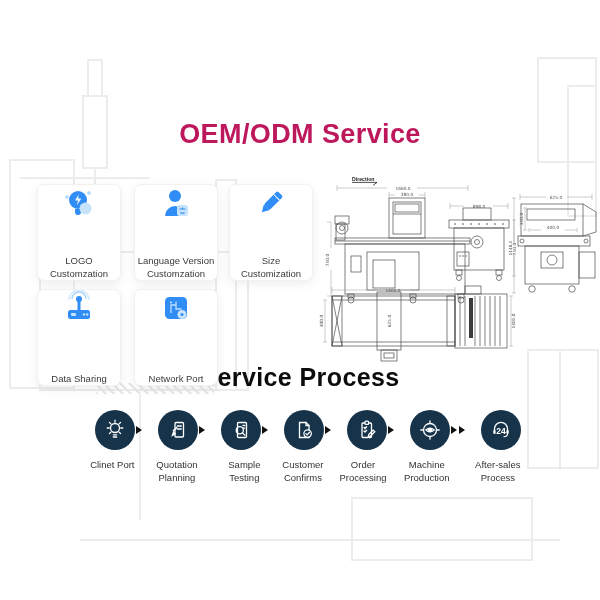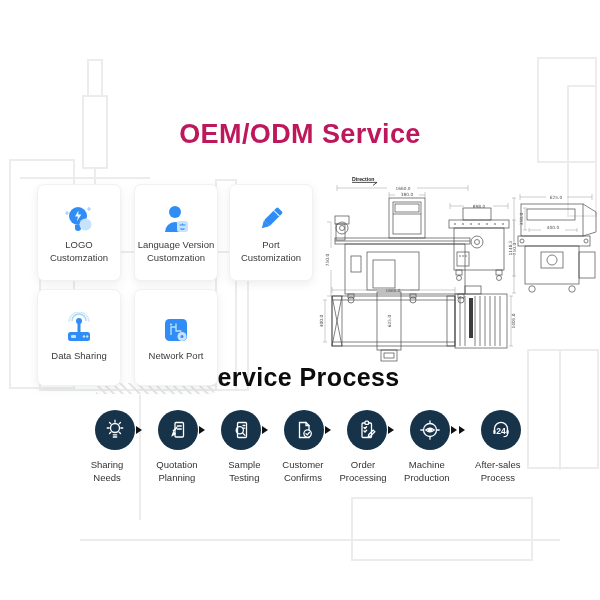--- a/index.html
+++ b/index.html
@@ -12,21 +12,21 @@
   .hatch-strip{position:absolute;left:96px;top:383px;width:118px;height:11px;z-index:1;
     background:repeating-linear-gradient(45deg,#e7e7e7 0 2px,transparent 2px 6px);}
 
   .main-title{position:absolute;top:119px;left:0;width:600px;text-align:center;
     font-size:27px;font-weight:bold;color:#be185d;letter-spacing:.4px;z-index:3;}
   .process-title{position:absolute;top:363px;left:0;width:600px;text-align:center;
     font-size:25px;font-weight:bold;color:#0c0c0c;letter-spacing:.4px;z-index:3;}
 
   .card{position:absolute;width:82px;height:95px;background:#fff;border:1px solid #f1f1f1;
     border-radius:7px;box-shadow:0 3px 9px rgba(140,150,165,.16);
-    display:flex;flex-direction:column;align-items:center;justify-content:center;gap:2px;z-index:3;}
+    display:flex;flex-direction:column;align-items:center;justify-content:space-between;gap:2px;z-index:3;}
   .card-label{font-size:9.5px;color:#3a3a3a;text-align:center;line-height:1.3;white-space:pre-line;}
   .c1{left:37px;top:184px}.c2{left:134px;top:184px}.c3{left:229px;top:184px}
   .c4{left:37px;top:289px}.c5{left:134px;top:289px}
 
   .tech{position:absolute;left:315px;top:168px;width:285px;height:200px;z-index:2;}
 
   .process-row{position:absolute;top:410px;left:0;width:600px;display:flex;
     justify-content:center;align-items:flex-start;z-index:3;}
   .step{width:55px;display:flex;flex-direction:column;align-items:flex-end;}
   .step-circle{width:40px;height:40px;border-radius:50%;background:#16334a;
@@ -92,21 +92,21 @@
     <svg width="36" height="36" viewBox="0 0 36 36">
       <g transform="rotate(-45 18 18)">
         <rect x="8" y="14.5" width="20" height="7" rx="3.5" fill="#c7e3fc"></rect>
       </g>
       <g transform="rotate(45 18 18)">
         <rect x="14" y="5" width="8" height="19" rx="1.5" fill="#2f8df5"></rect>
         <path d="M14 24 h8 l-4 7 z" fill="#2f8df5"></path>
         <line x1="14" y1="10" x2="22" y2="10" stroke="#ffffff" stroke-width="1"></line>
       </g>
     </svg>
-    <div class="card-label">Port
+    <div class="card-label">Size
 Customization</div>
   </div>
 
   <div class="card c4">
     <svg width="36" height="36" viewBox="0 0 36 36">
       <path d="M11 9 a7 7 0 0 1 14 0" stroke="#a8d2fa" stroke-width="1.5" fill="none"></path>
       <path d="M8 10 a10 10 0 0 1 20 0" stroke="#d3e9fd" stroke-width="1.5" fill="none"></path>
       <circle cx="18" cy="9" r="3" fill="#2f8df5"></circle>
       <rect x="16.5" y="10" width="3" height="11" fill="#2f8df5"></rect>
       <rect x="7" y="20" width="22" height="9" rx="2.5" fill="#2f8df5"></rect>
@@ -267,21 +267,21 @@
   <div class="process-row">
 
     <div class="step">
       <div class="step-circle">
         <svg width="24" height="24" viewBox="0 0 24 24" stroke="#fff" stroke-width="1.3" fill="none" stroke-linecap="round">
           <circle cx="12" cy="10" r="4.5"></circle>
           <path d="M12 2.2 v2 M4.2 10 h2 M17.8 10 h2 M6.5 4.5 l1.4 1.4 M17.5 4.5 l-1.4 1.4 M6.5 15.5 l1.4-1.4 M17.5 15.5 l-1.4-1.4"></path>
           <path d="M10.3 16.8 h3.4 M10.3 19 h3.4"></path>
         </svg>
       </div>
-      <div class="step-label">Sharing Needs</div>
+      <div class="step-label">Clinet Port</div>
     </div>
     <div class="arrow">
         <i></i>
       </div>
 
     <div class="step">
       <div class="step-circle">
         <svg width="24" height="24" viewBox="0 0 24 24" stroke="#fff" stroke-width="1.3" fill="none" stroke-linecap="round">
           <rect x="9" y="4.5" width="8.5" height="14.5" rx="1"></rect>
           <path d="M11.3 8 h4 M11.3 11 h4"></path>

